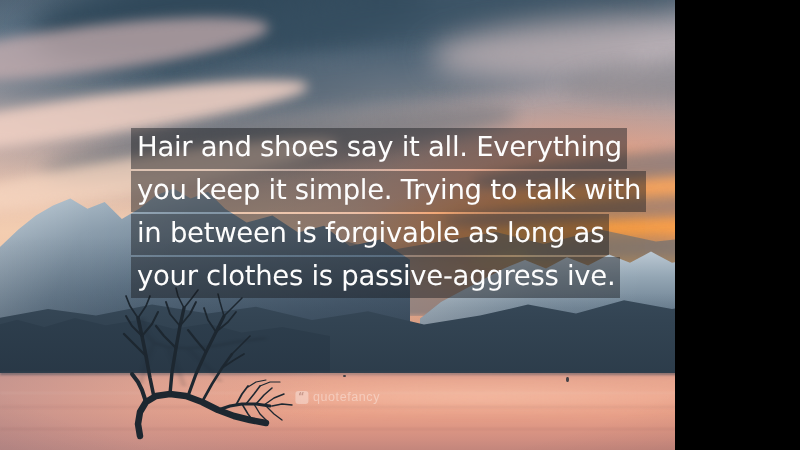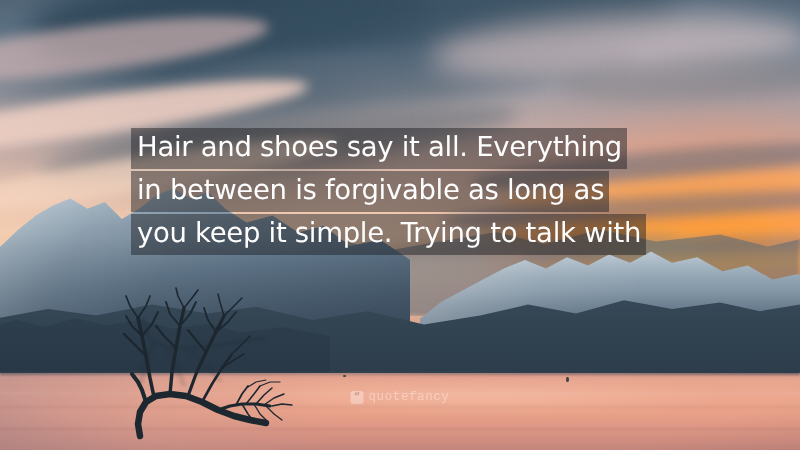--- a/index.html
+++ b/index.html
@@ -7,21 +7,21 @@
     margin: 0;
     padding: 0;
     background: #000;
   }
   body {
     font-family: "Liberation Sans", sans-serif;
   }
 
   #stage {
     position: relative;
-    width: 800px;
+    width: 675px;
     height: 450px;
     overflow: hidden;
     background: #2e3f4d;
   }
 
   
   .photo {
     position: absolute;
     inset: 0;
     overflow: hidden;
@@ -348,21 +348,21 @@
     display: flex;
     align-items: center;
     justify-content: center;
     font-family: "DejaVu Sans", sans-serif;
     font-size: 10px;
     font-weight: 700;
     color: rgba(150,120,118,0.95);
     line-height: 1;
   }
   .wm-text {
-    font-family: Liberation Mono, monospace;
+    font-family: Liberation Sans, sans-serif;
     font-size: 12.5px;
     letter-spacing: 0.6px;
     color: rgba(255,255,255,0.85);
   }
 
   
   .vignette {
     position: absolute; inset: 0;
     pointer-events: none;
     background:
@@ -473,22 +473,23 @@
           <path d="M164 100 L174 96 L184 96" stroke-width="1.2"></path>
         </g>
       </svg>
     </div>
 
     <div class="vignette"></div>
   </div>
 
   <div class="quote">
     <span class="qline">Hair and shoes say it all. Everything</span>
+    <span class="qline">you keep it simple. Trying to talk with</span>
     <span class="qline">in between is forgivable as long as</span>
-    <span class="qline">you keep it simple. Trying to talk with</span>
+    <span class="qline">your clothes is passive-aggress ive.</span>
   </div>
 
 
   <div class="watermark">
     <span class="wm-icon">“</span>
     <span class="wm-text">quotefancy</span>
   </div>
 
 </div>
 

